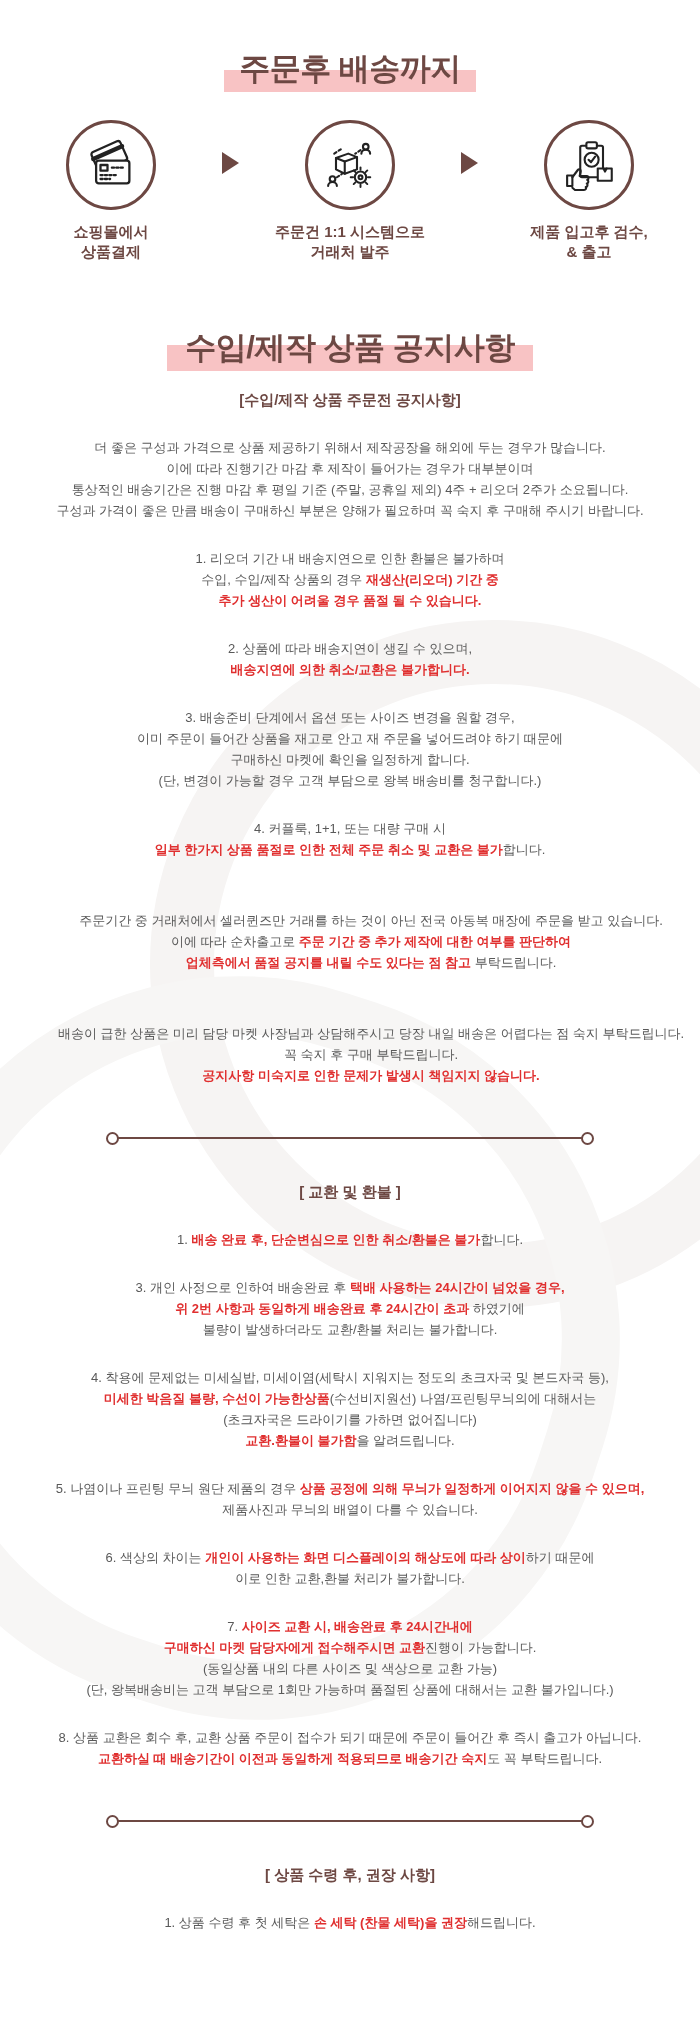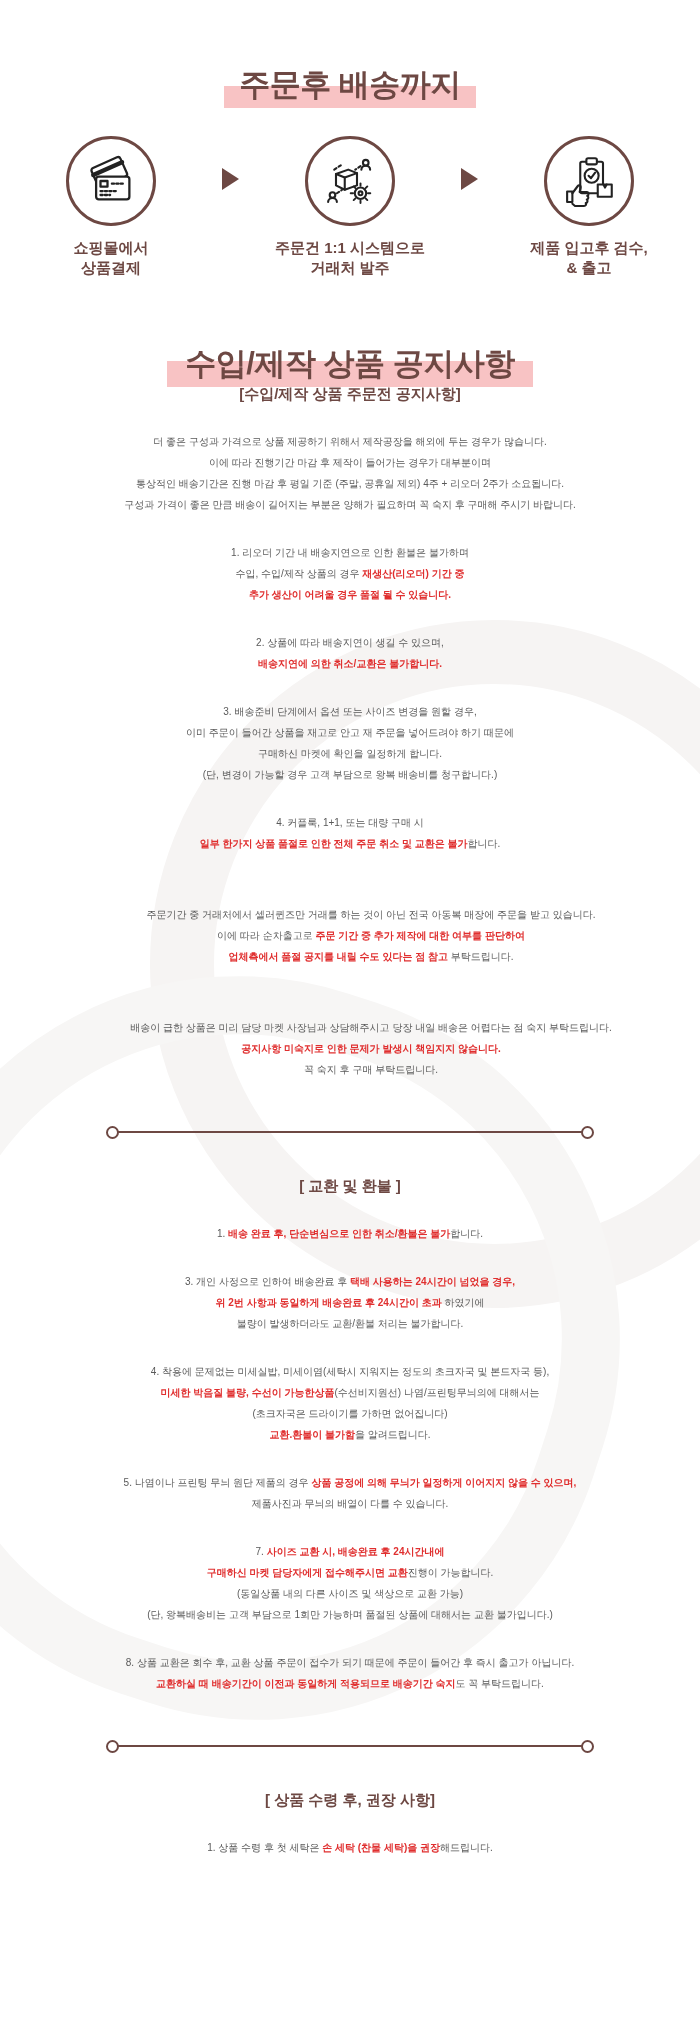--- a/index.html
+++ b/index.html
@@ -12,39 +12,39 @@
   html,body{margin:0;padding:0;background:#ffffff;}
   body{font-family:"Liberation Sans","DejaVu Sans",sans-serif;}
   .page{position:relative;width:700px;min-height:2030px;margin:0 auto;background:#fff;overflow:hidden;}
   .content{position:relative;z-index:1;}
   
   .watermark{position:absolute;z-index:0;pointer-events:none;border-radius:50%;}
   .wm1{left:150px;top:620px;width:560px;height:560px;border:64px solid #f6f4f3;}
   .wm2{left:-120px;top:980px;width:620px;height:620px;border:58px solid #f7f6f5;transform:rotate(18deg);border-radius:48%;}
 
   
-  .big-title{text-align:center;padding-top:64px;}
+  .big-title{text-align:center;padding-top:48px;}
   .big-title .hl{position:relative;display:inline-block;font-size:31px;font-weight:800;letter-spacing:-0.5px;color:var(--brown);z-index:0;}
   .big-title .hl::before{content:"";position:absolute;left:-15px;right:-15px;top:52%;height:52%;background:var(--pink);z-index:-1;}
   .big-title2{padding-top:64px;}
   .big-title2 .hl2::before{top:45%;height:62%;left:-18px;right:-18px;}
 
   
   .steps{display:flex;justify-content:center;align-items:flex-start;gap:20px;margin-top:30px;}
   .step{width:182px;text-align:center;}
   .circle{width:84px;height:84px;border:3px solid var(--brown);border-radius:50%;margin:0 auto;display:flex;align-items:center;justify-content:center;background:#fff;}
   .circle svg{width:56px;height:56px;display:block;}
   .step-label{margin-top:12px;color:var(--brown);font-weight:700;font-size:15px;line-height:1.35;}
   .arrow{width:0;height:0;border-left:17px solid var(--brown);border-top:11px solid transparent;border-bottom:11px solid transparent;margin-top:32px;}
 
   
   .notice-body{padding-bottom:80px;}
-  .sec-heading{text-align:center;color:var(--brown);font-weight:700;font-size:15px;}
+  .sec-heading{margin-top:22px;text-align:center;color:var(--brown);font-weight:700;font-size:15px;}
   .divider + .sec-heading{margin-top:8px;}
-  .block{margin-top:27px;text-align:center;color:var(--gray);font-size:10px;line-height:21px;}
+  .block{margin-top:27px;text-align:center;color:var(--gray);font-size:13px;line-height:21px;}
   .block-lg{margin-top:50px;margin-left:42px;}
   .block .red{color:var(--red);font-weight:700;}
   .divider{display:flex;align-items:center;width:488px;margin:46px auto 38px;}
   .divider .dot{width:9px;height:9px;border:2.2px solid var(--brown);border-radius:50%;background:#fff;flex:0 0 auto;}
   .divider .bar{flex:1;height:2.2px;background:var(--brown);margin:0 -1px;}
 </style>
 </head>
 <body>
 
 <div class="page">
@@ -140,21 +140,21 @@
     <section>
       <div class="big-title big-title2">
         <span class="hl hl2">수입/제작 상품 공지사항</span>
       </div>
       <div class="notice-body" id="notice-body">
           <div class="sec-heading">[수입/제작 상품 주문전 공지사항]</div>
           <div class="block">
             <div class="line"><span>더 좋은 구성과 가격으로 상품 제공하기 위해서 제작공장을 해외에 두는 경우가 많습니다.</span></div>
             <div class="line"><span>이에 따라 진행기간 마감 후 제작이 들어가는 경우가 대부분이며</span></div>
             <div class="line"><span>통상적인 배송기간은 진행 마감 후 평일 기준 (주말, 공휴일 제외) 4주 + 리오더 2주가 소요됩니다.</span></div>
-            <div class="line"><span>구성과 가격이 좋은 만큼 배송이 길어지는 부분은 양해가 필요하며 꼭 숙지 후 구매해 주시기 바랍니다.</span></div>
+            <div class="line"><span>구성과 가격이 좋은 만큼 배송이 구매하신 부분은 양해가 필요하며 꼭 숙지 후 구매해 주시기 바랍니다.</span></div>
           </div>
           <div class="block">
             <div class="line"><span>1. 리오더 기간 내 배송지연으로 인한 환불은 불가하며</span></div>
             <div class="line"><span>수입, 수입/제작 상품의 경우 </span><span class="red">재생산(리오더) 기간 중</span></div>
             <div class="line"><span class="red">추가 생산이 어려울 경우 품절 될 수 있습니다.</span></div>
           </div>
           <div class="block">
             <div class="line"><span>2. 상품에 따라 배송지연이 생길 수 있으며,</span></div>
             <div class="line"><span class="red">배송지연에 의한 취소/교환은 불가합니다.</span></div>
           </div>
@@ -168,22 +168,22 @@
             <div class="line"><span>4. 커플룩, 1+1, 또는 대량 구매 시</span></div>
             <div class="line"><span class="red">일부 한가지 상품 품절로 인한 전체 주문 취소 및 교환은 불가</span><span>합니다.</span></div>
           </div>
           <div class="block block-lg">
             <div class="line"><span>주문기간 중 거래처에서 셀러퀸즈만 거래를 하는 것이 아닌 전국 아동복 매장에 주문을 받고 있습니다.</span></div>
             <div class="line"><span>이에 따라 순차출고로 </span><span class="red">주문 기간 중 추가 제작에 대한 여부를 판단하여</span></div>
             <div class="line"><span class="red">업체측에서 품절 공지를 내릴 수도 있다는 점 참고</span><span> 부탁드립니다.</span></div>
           </div>
           <div class="block block-lg">
             <div class="line"><span>배송이 급한 상품은 미리 담당 마켓 사장님과 상담해주시고 당장 내일 배송은 어렵다는 점 숙지 부탁드립니다.</span></div>
+            <div class="line"><span>꼭 숙지 후 구매 부탁드립니다.</span></div>
             <div class="line"><span class="red">공지사항 미숙지로 인한 문제가 발생시 책임지지 않습니다.</span></div>
-            <div class="line"><span>꼭 숙지 후 구매 부탁드립니다.</span></div>
           </div>
           <div class="divider">
             <span class="dot"></span>
             <span class="bar"></span>
             <span class="dot"></span>
           </div>
           <div class="sec-heading">[ 교환 및 환불 ]</div>
           <div class="block">
             <div class="line"><span>1. </span><span class="red">배송 완료 후, 단순변심으로 인한 취소/환불은 불가</span><span>합니다.</span></div>
           </div>
@@ -196,20 +196,24 @@
             <div class="line"><span>4. 착용에 문제없는 미세실밥, 미세이염(세탁시 지워지는 정도의 초크자국 및 본드자국 등),</span></div>
             <div class="line"><span class="red">미세한 박음질 불량, 수선이 가능한상품</span><span>(수선비지원선) 나염/프린팅무늬의에 대해서는</span></div>
             <div class="line"><span>(초크자국은 드라이기를 가하면 없어집니다)</span></div>
             <div class="line"><span class="red">교환.환불이 불가함</span><span>을 알려드립니다.</span></div>
           </div>
           <div class="block">
             <div class="line"><span>5. 나염이나 프린팅 무늬 원단 제품의 경우 </span><span class="red">상품 공정에 의해 무늬가 일정하게 이어지지 않을 수 있으며,</span></div>
             <div class="line"><span>제품사진과 무늬의 배열이 다를 수 있습니다.</span></div>
           </div>
           <div class="block">
+            <div class="line"><span>6. 색상의 차이는 </span><span class="red">개인이 사용하는 화면 디스플레이의 해상도에 따라 상이</span><span>하기 때문에</span></div>
+            <div class="line"><span>이로 인한 교환,환불 처리가 불가합니다.</span></div>
+          </div>
+          <div class="block">
             <div class="line"><span>7. </span><span class="red">사이즈 교환 시, 배송완료 후 24시간내에</span></div>
             <div class="line"><span class="red">구매하신 마켓 담당자에게 접수해주시면 교환</span><span>진행이 가능합니다.</span></div>
             <div class="line"><span>(동일상품 내의 다른 사이즈 및 색상으로 교환 가능)</span></div>
             <div class="line"><span>(단, 왕복배송비는 고객 부담으로 1회만 가능하며 품절된 상품에 대해서는 교환 불가입니다.)</span></div>
           </div>
           <div class="block">
             <div class="line"><span>8. 상품 교환은 회수 후, 교환 상품 주문이 접수가 되기 때문에 주문이 들어간 후 즉시 출고가 아닙니다.</span></div>
             <div class="line"><span class="red">교환하실 때 배송기간이 이전과 동일하게 적용되므로 배송기간 숙지</span><span>도 꼭 부탁드립니다.</span></div>
           </div>
           <div class="divider">

